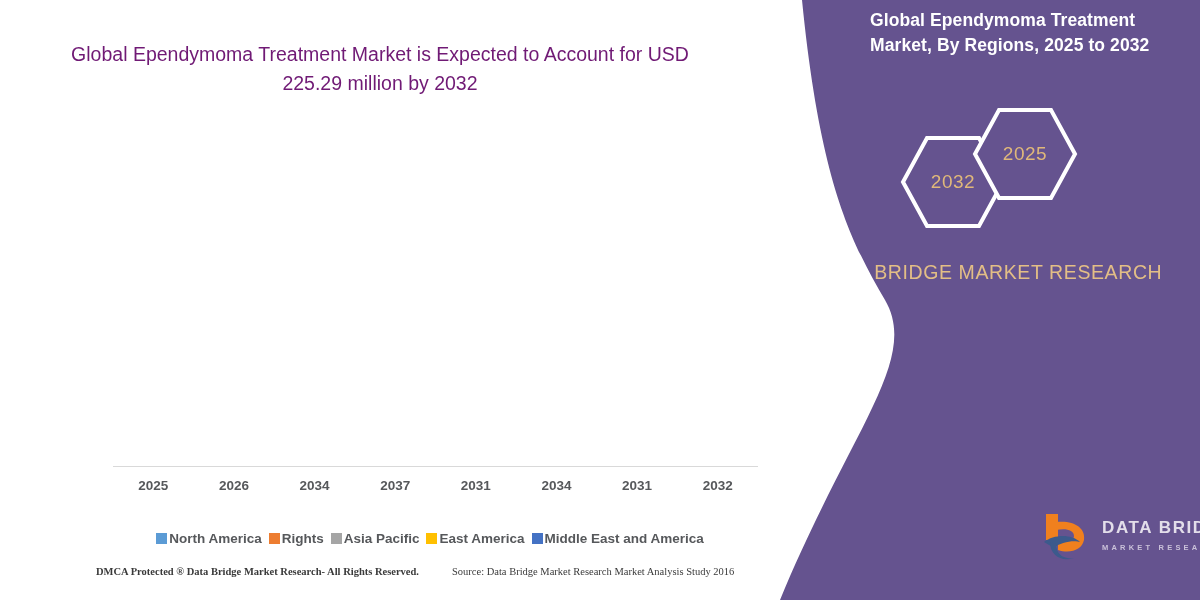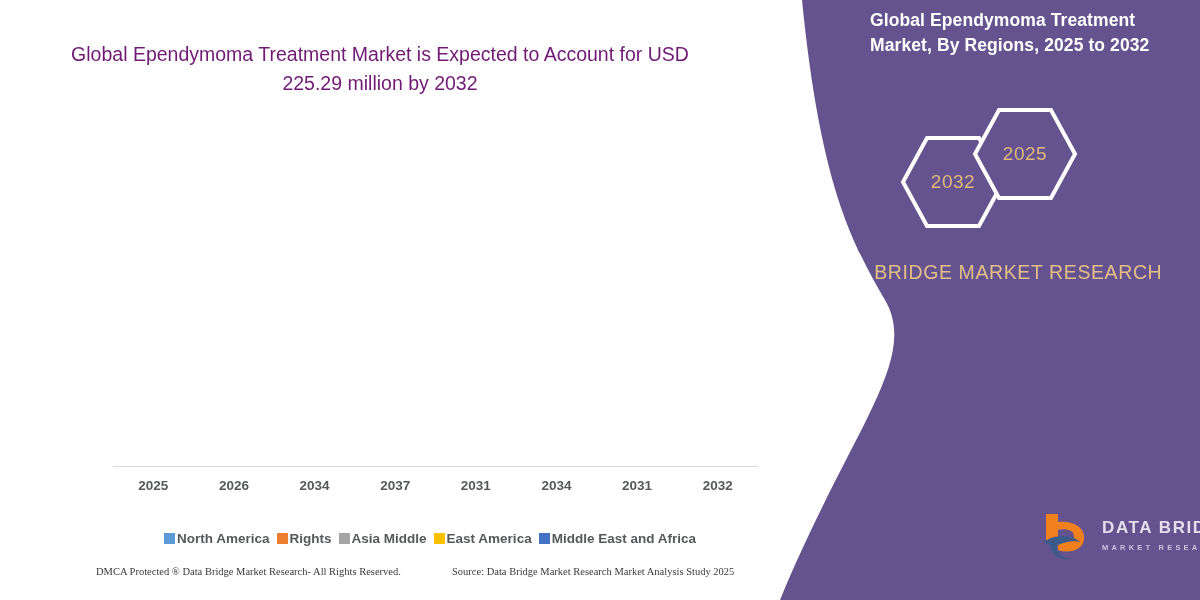--- a/index.html
+++ b/index.html
@@ -67,21 +67,21 @@
 
   .legend{
     position:absolute;left:100px;top:531px;width:660px;
     display:flex;align-items:center;justify-content:center;gap:7px;flex-wrap:nowrap;
   }
   .legend-item{display:flex;align-items:center;gap:2px;}
   .legend-swatch{width:11px;height:11px;flex:0 0 auto;}
   .legend-label{color:#56585B;font-size:13.5px;font-weight:700;white-space:nowrap;}
 
   .footer{position:absolute;left:0;top:566px;width:790px;height:24px;}
-  .footer-left{position:absolute;left:96px;top:0;color:#3A3A3A;font-family:"Liberation Serif",serif;font-size:10.5px;}
+  .footer-left{position:absolute;left:96px;top:0;color:#3A3A3A;font-family:"Liberation Serif",serif;font-size:10.5px;font-weight:bold;}
   .footer-right{position:absolute;left:452px;top:0;color:#3A3A3A;font-family:"Liberation Serif",serif;font-size:10.5px;}
 </style>
 </head>
 <body>
 
 <div id="root">
 
   <div class="chart-card">
 
     <div class="chart-title">Global Ependymoma Treatment Market is Expected to Account for USD 225.29 million by 2032</div>
@@ -179,35 +179,35 @@
         <div class="legend-item">
           <span class="legend-swatch" style="background: rgb(91, 155, 213);"></span>
           <span class="legend-label">North America</span>
         </div>
         <div class="legend-item">
           <span class="legend-swatch" style="background: rgb(237, 125, 49);"></span>
           <span class="legend-label">Rights</span>
         </div>
         <div class="legend-item">
           <span class="legend-swatch" style="background: rgb(165, 165, 165);"></span>
-          <span class="legend-label">Asia Middle</span>
+          <span class="legend-label">Asia Pacific</span>
         </div>
         <div class="legend-item">
           <span class="legend-swatch" style="background: rgb(255, 192, 0);"></span>
           <span class="legend-label">East America</span>
         </div>
         <div class="legend-item">
           <span class="legend-swatch" style="background: rgb(68, 114, 196);"></span>
-          <span class="legend-label">Middle East and Africa</span>
+          <span class="legend-label">Middle East and America</span>
         </div>
       </div>
 
     <div class="footer">
       <div class="footer-left">DMCA Protected ® Data Bridge Market Research- All Rights Reserved.</div>
-      <div class="footer-right">Source: Data Bridge Market Research Market Analysis Study 2025</div>
+      <div class="footer-right">Source: Data Bridge Market Research Market Analysis Study 2016</div>
     </div>
   </div>
 
   <div class="purple-panel">
 
     <div class="panel-title">Global Ependymoma Treatment Market, By Regions, 2025 to 2032</div>
 
     <div class="hex-wrap">
       <div class="hex hex-2032">
         <svg width="104" height="92" viewBox="0 0 104 92" aria-hidden="true">

